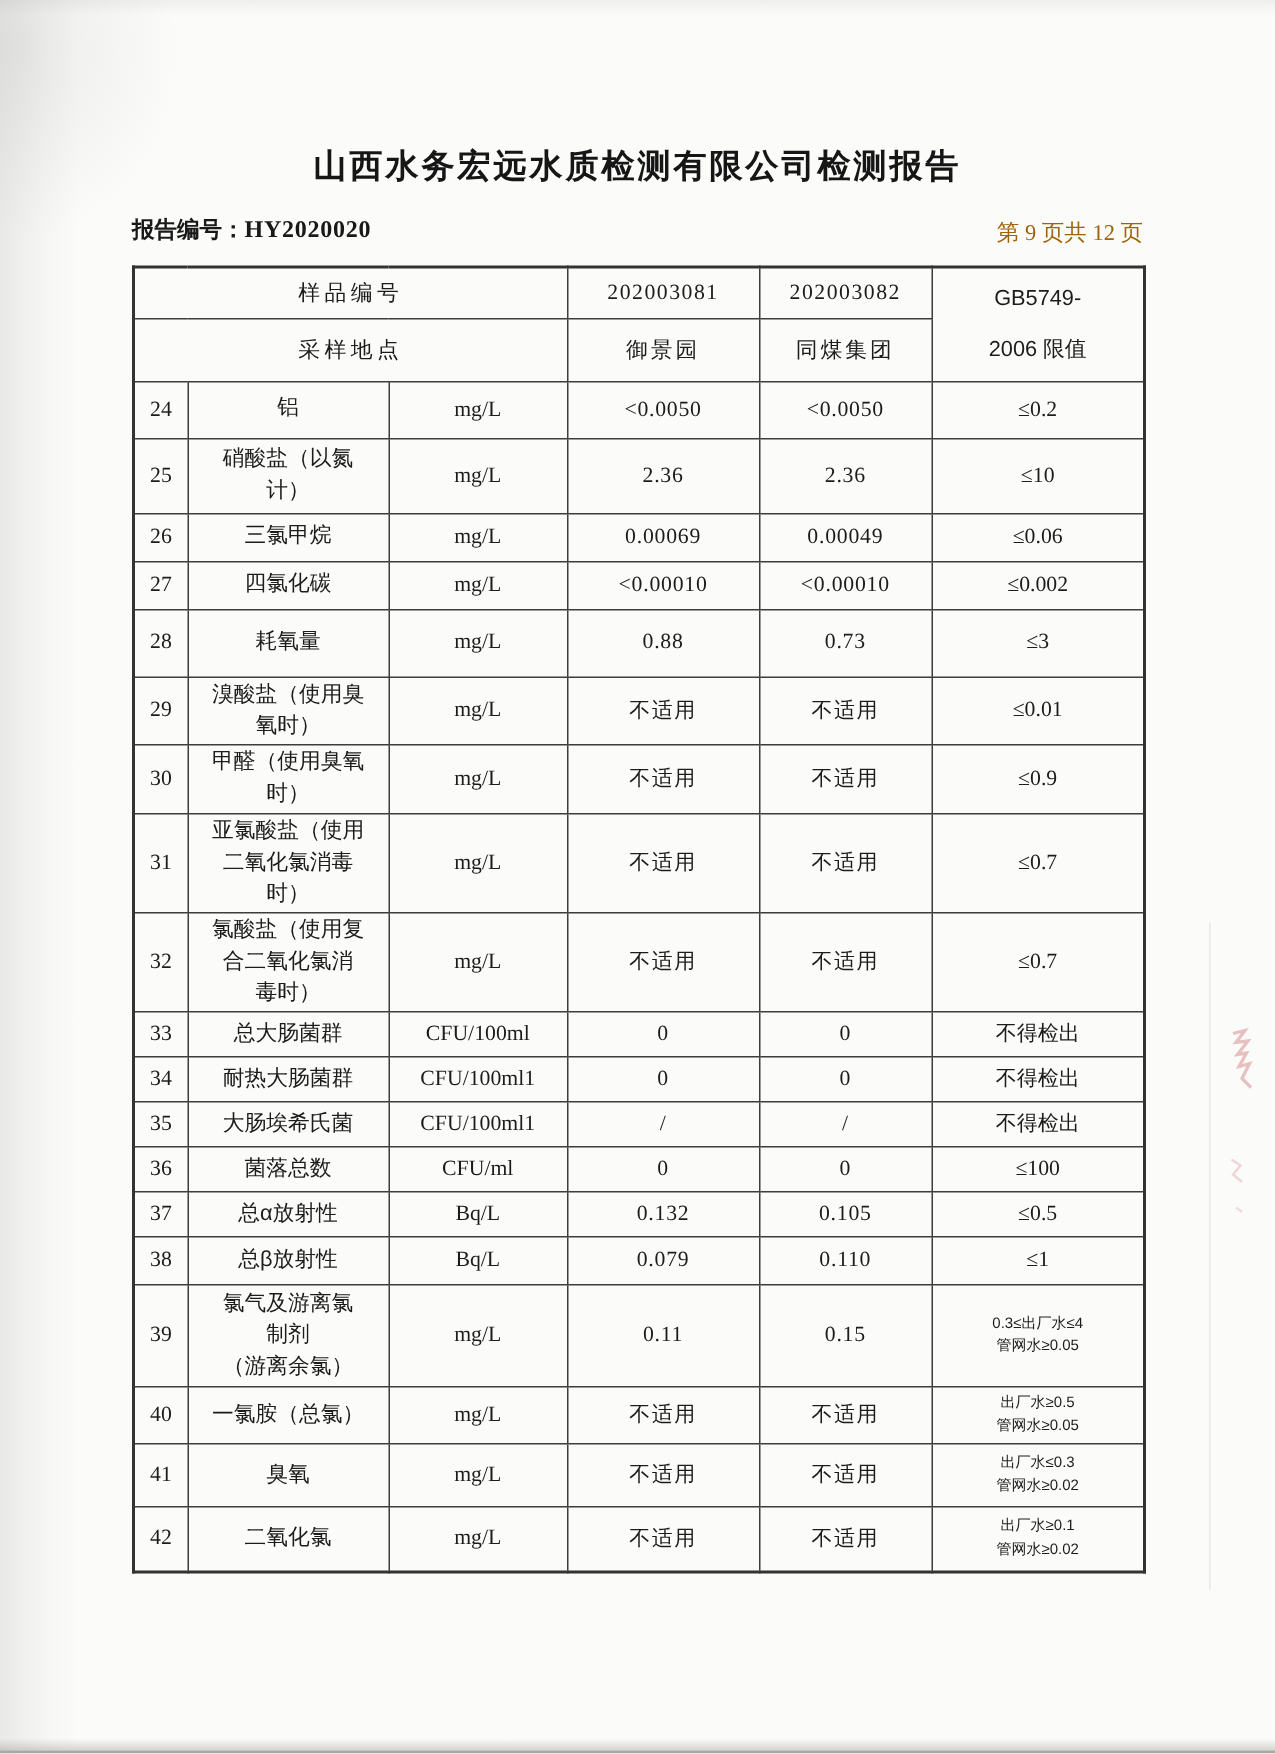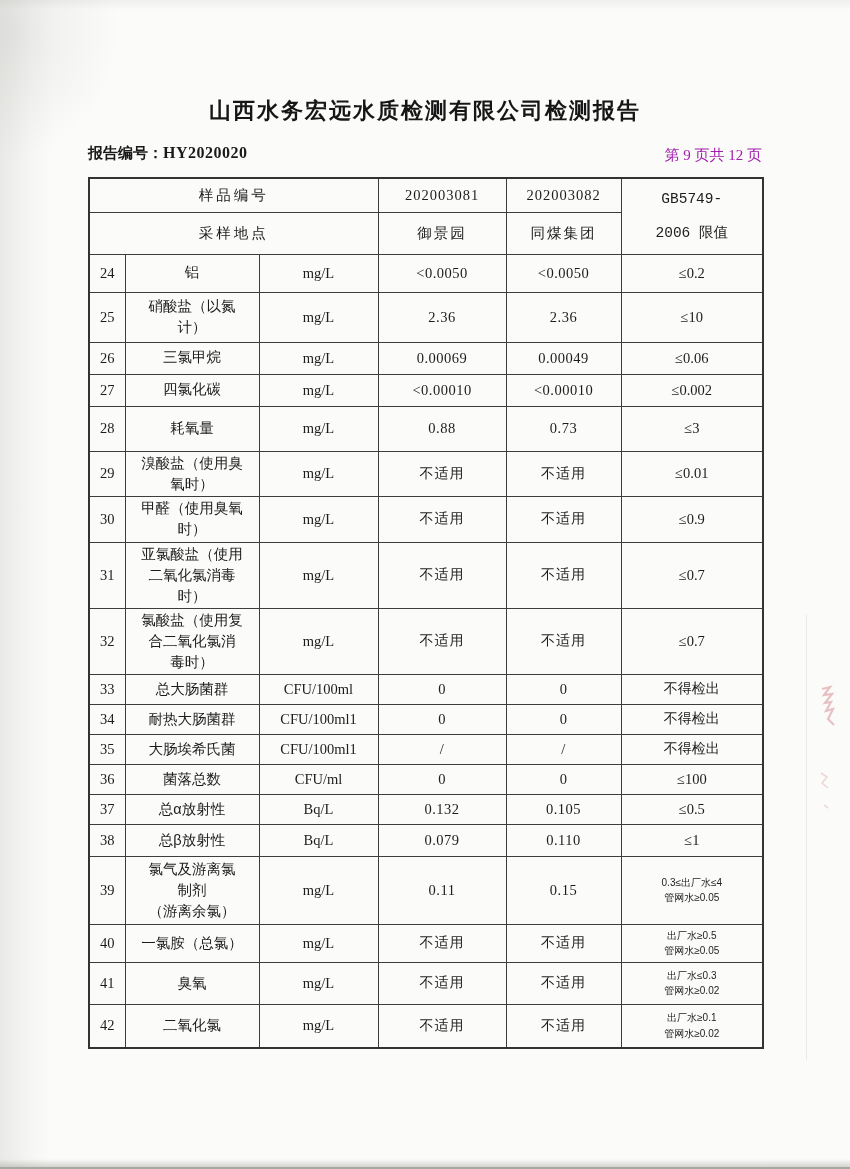--- a/index.html
+++ b/index.html
@@ -24,38 +24,38 @@
     background:rgba(80,80,78,.10);pointer-events:none;}
   .bleed-marks{position:absolute;left:812px;top:685px;opacity:.55;filter:blur(.4px);pointer-events:none;}
 
   .title{
     position:absolute;left:0;top:96px;width:100%;
     text-align:center;font-size:22px;font-weight:bold;letter-spacing:2px;color:#161616;
   }
   .meta{position:absolute;left:88px;top:144px;width:674px;height:24px;}
   .meta .left{position:absolute;left:0;top:0;font-size:15px;font-weight:bold;color:#191919;}
   .meta .left .num{font-family:"Liberation Serif","DejaVu Serif",serif;font-size:16px;letter-spacing:.5px;}
-  .meta .right{position:absolute;right:0;top:2px;font-size:15px;color:#a21caf;
+  .meta .right{position:absolute;right:0;top:2px;font-size:15px;color:#a16207;
     font-family:"Liberation Serif","DejaVu Serif",serif;}
 
   table.report{
     position:absolute;left:88px;top:177px;width:674px;
     border-collapse:collapse;table-layout:fixed;
     border:2px solid #333;
   }
   table.report td{
     border:1.6px solid #3d3d3d;
     text-align:center;vertical-align:middle;
     padding:1px 2px;overflow:hidden;
     font-size:14.5px;color:#1c1c1c;
   }
   td.hdr{font-size:15px;letter-spacing:3px;}
   td.hval{font-family:"Liberation Serif","DejaVu Serif",serif;font-size:15.5px;letter-spacing:1px;}
   td.hloc{font-size:14.5px;letter-spacing:2px;}
-  td.limit-head{font-family:Liberation Mono, monospace;font-size:15px;}
+  td.limit-head{font-family:Liberation Sans, sans-serif;font-size:15px;}
   td.limit-head .stack{display:flex;flex-direction:column;justify-content:space-around;height:66px;}
   td.c-no{font-family:"Liberation Serif","DejaVu Serif",serif;font-size:14.5px;}
   td.c-name{text-align:left;padding-left:8px;font-size:14.5px;line-height:1.45;}
   td.c-name.center{text-align:center;padding-left:2px;}
   td.c-unit{font-family:"Liberation Serif","DejaVu Serif",serif;font-size:13.5px;}
   td.c-val{font-family:"Liberation Serif","DejaVu Serif",serif;font-size:14.5px;letter-spacing:.5px;}
   td.c-val.cjk{font-family:"Liberation Sans","DejaVu Sans",sans-serif;font-size:14px;letter-spacing:1px;}
   td.c-limit{font-family:"Liberation Serif","DejaVu Serif",serif;font-size:14.5px;}
   td.c-limit.cjk{font-family:"Liberation Sans","DejaVu Sans",sans-serif;font-size:14px;}
   td.c-limit.small{font-size:10px;line-height:1.55;font-family:"Liberation Sans","DejaVu Sans",sans-serif;}

